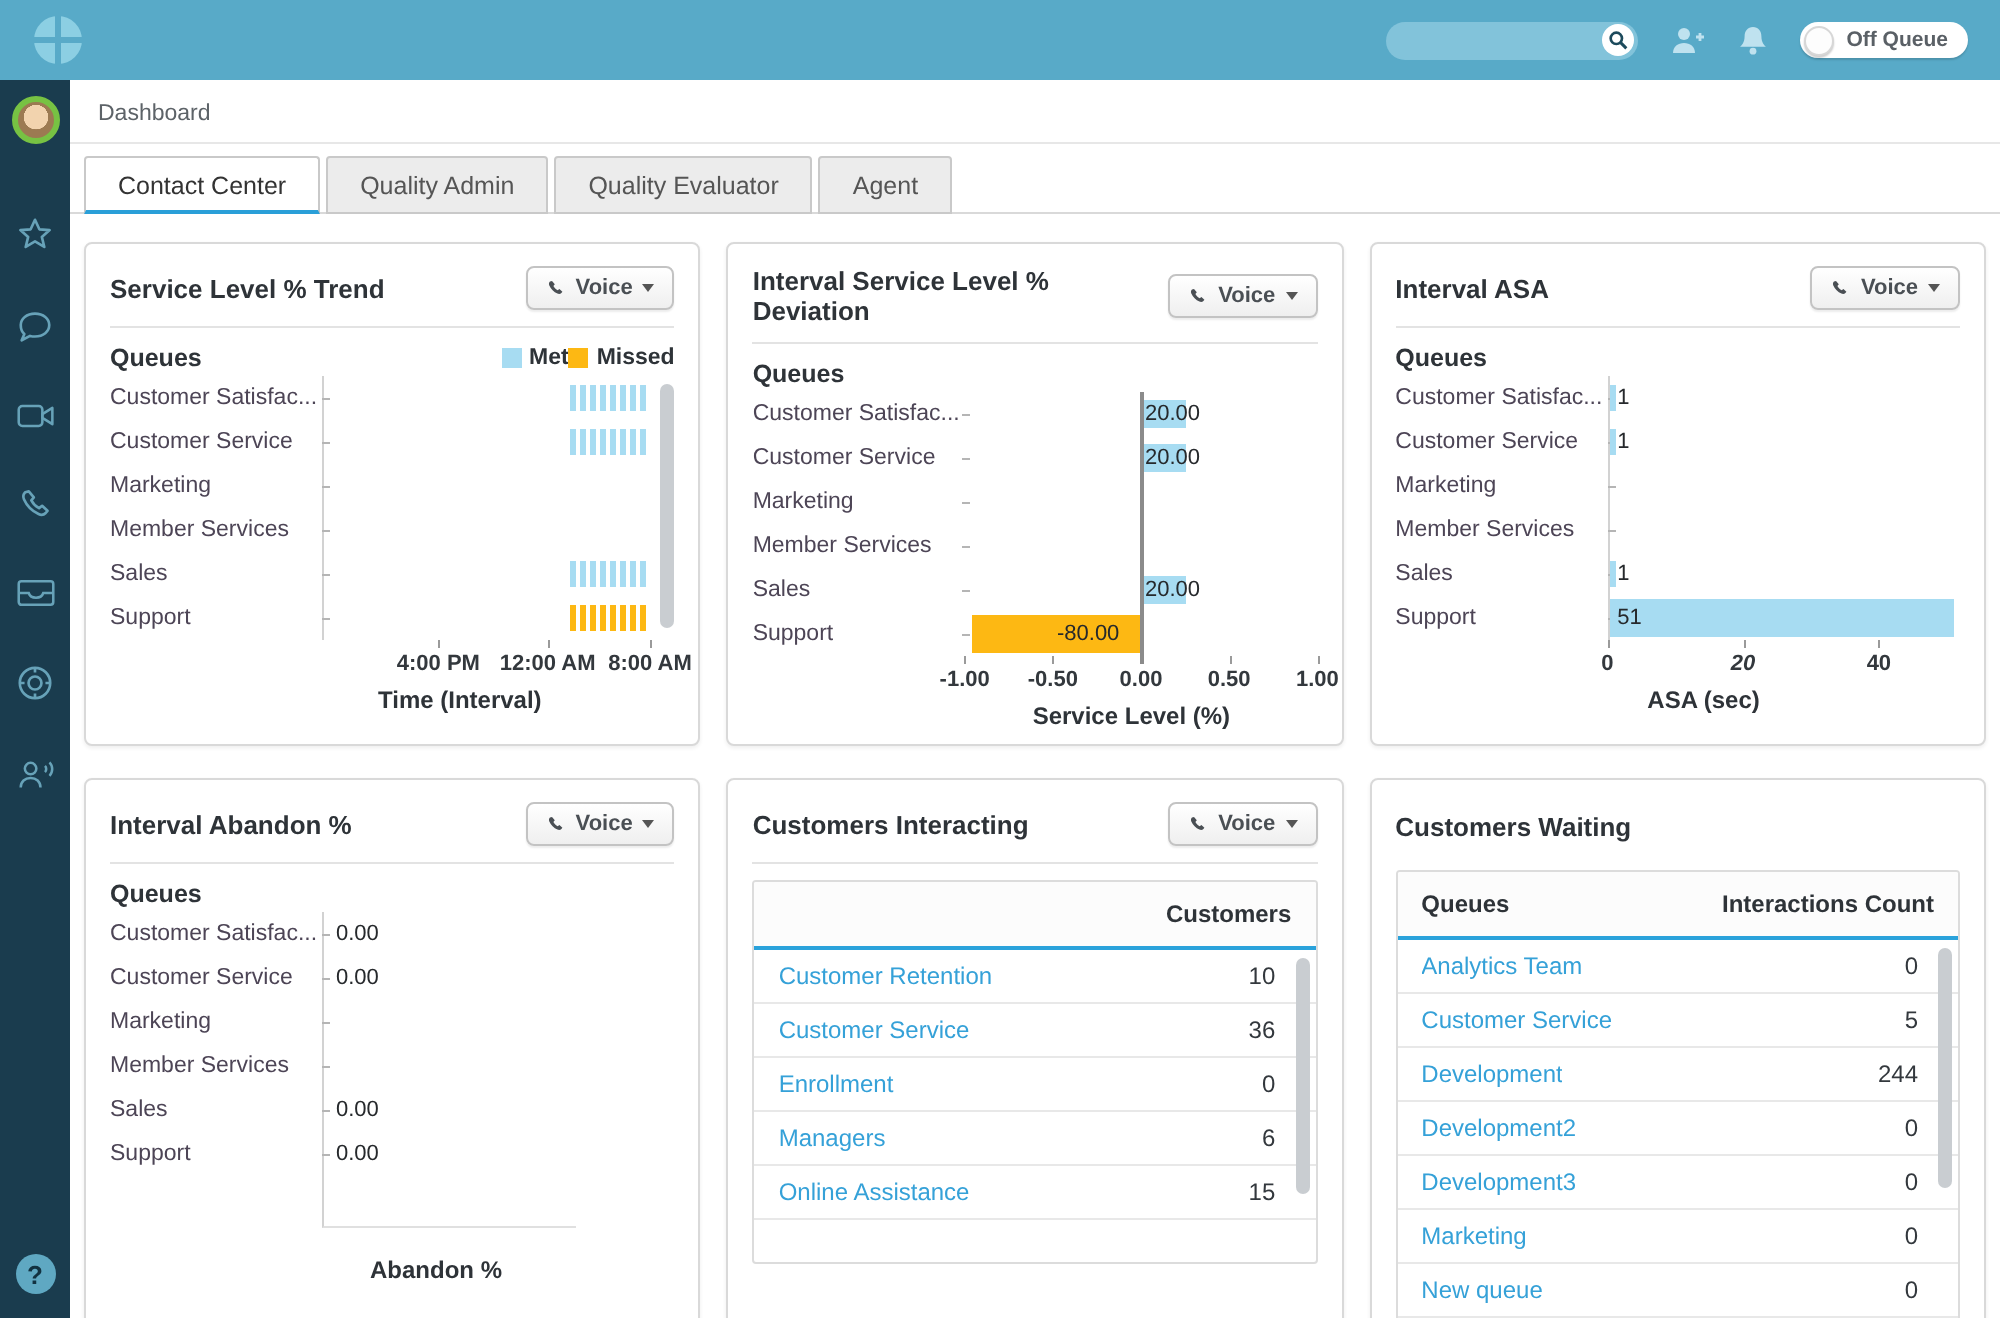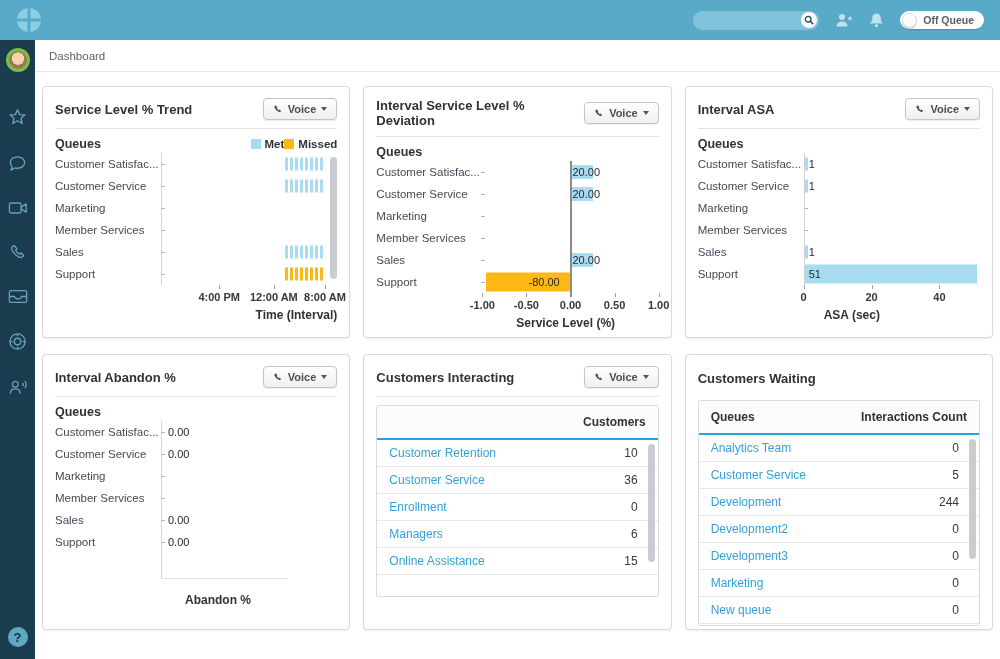--- a/index.html
+++ b/index.html
@@ -185,20 +185,26 @@
     </span>
   </div>
   <div class="help-btn">?</div>
 </div>
 
 <div class="content">
   <div class="breadcrumb-bar">
     <span class="breadcrumb">Dashboard</span>
   </div>
 
+  <div class="tabs" id="tabs">
+      <div class="tab active">Contact Center</div>
+      <div class="tab">Quality Admin</div>
+      <div class="tab">Quality Evaluator</div>
+      <div class="tab">Agent</div>
+    </div>
 
   <div class="panel-grid" id="panel-grid">
       <div class="panel r1">
         <div class="panel-head">
           <div class="panel-title">Service Level % Trend</div>
           <div class="voice-btn">
             <svg width="10" height="10" viewBox="0 0 20 20">
               <path d="M4 3.5c-1 1-1.4 2.3-.7 3.9 1.5 3.4 4.6 6.6 8.1 8.2 1.6.7 3 .4 4-.6l1-1.2-3-2.8-1.7 1.3c-1.7-.9-3.4-2.6-4.3-4.3L8.8 6.3 6 3z" fill="#4a4f54"></path>
             </svg>
             <span>Voice</span>
@@ -262,21 +268,21 @@
           <div class="vscroll" style="top: 4px; height: 122px;"></div>
         </div>
         <div class="xaxis" style="margin-left: 106px;">
           <span class="xtick-mark" style="left: 33%;"></span>
           <span class="xtick-label" style="left: 33%;">4:00 PM</span>
           <span class="xtick-mark" style="left: 64%;"></span>
           <span class="xtick-label" style="left: 64%;">12:00 AM</span>
           <span class="xtick-mark" style="left: 93%;"></span>
           <span class="xtick-label" style="left: 93%;">8:00 AM</span>
         </div>
-        <div class="xaxis-label" style="margin-left: 134px; text-align: right;">Time (Interval)</div>
+        <div class="xaxis-label" style="margin-left: 134px;">Time (Interval)</div>
       </div>
       <div class="panel r1">
         <div class="panel-head">
           <div class="panel-title">Interval Service Level % Deviation</div>
           <div class="voice-btn">
             <svg width="10" height="10" viewBox="0 0 20 20">
               <path d="M4 3.5c-1 1-1.4 2.3-.7 3.9 1.5 3.4 4.6 6.6 8.1 8.2 1.6.7 3 .4 4-.6l1-1.2-3-2.8-1.7 1.3c-1.7-.9-3.4-2.6-4.3-4.3L8.8 6.3 6 3z" fill="#4a4f54"></path>
             </svg>
             <span>Voice</span>
             <span class="vcaret"></span>
@@ -403,21 +409,21 @@
               <span class="rowtick"></span>
               <span class="bar" style="left: 0px; width: 98.0769%; height: 19px; background: rgb(167, 220, 242);"></span>
               <span class="bar-label" style="left: 4px;">51</span>
             </div>
           </div>
         </div>
         <div class="xaxis" style="margin-left: 106px;">
           <span class="xtick-mark" style="left: 0%;"></span>
           <span class="xtick-label" style="left: 0%;">0</span>
           <span class="xtick-mark" style="left: 38.5%;"></span>
-          <span class="xtick-label" style="left: 38.5%;">20</span>
+          <span class="xtick-label" style="left: 38.5%; font-style: italic;">20</span>
           <span class="xtick-mark" style="left: 77%;"></span>
           <span class="xtick-label" style="left: 77%;">40</span>
         </div>
         <div class="xaxis-label" style="margin-left: 126px;">ASA (sec)</div>
       </div>
       <div class="panel r2">
         <div class="panel-head">
           <div class="panel-title">Interval Abandon %</div>
           <div class="voice-btn">
             <svg width="10" height="10" viewBox="0 0 20 20">

